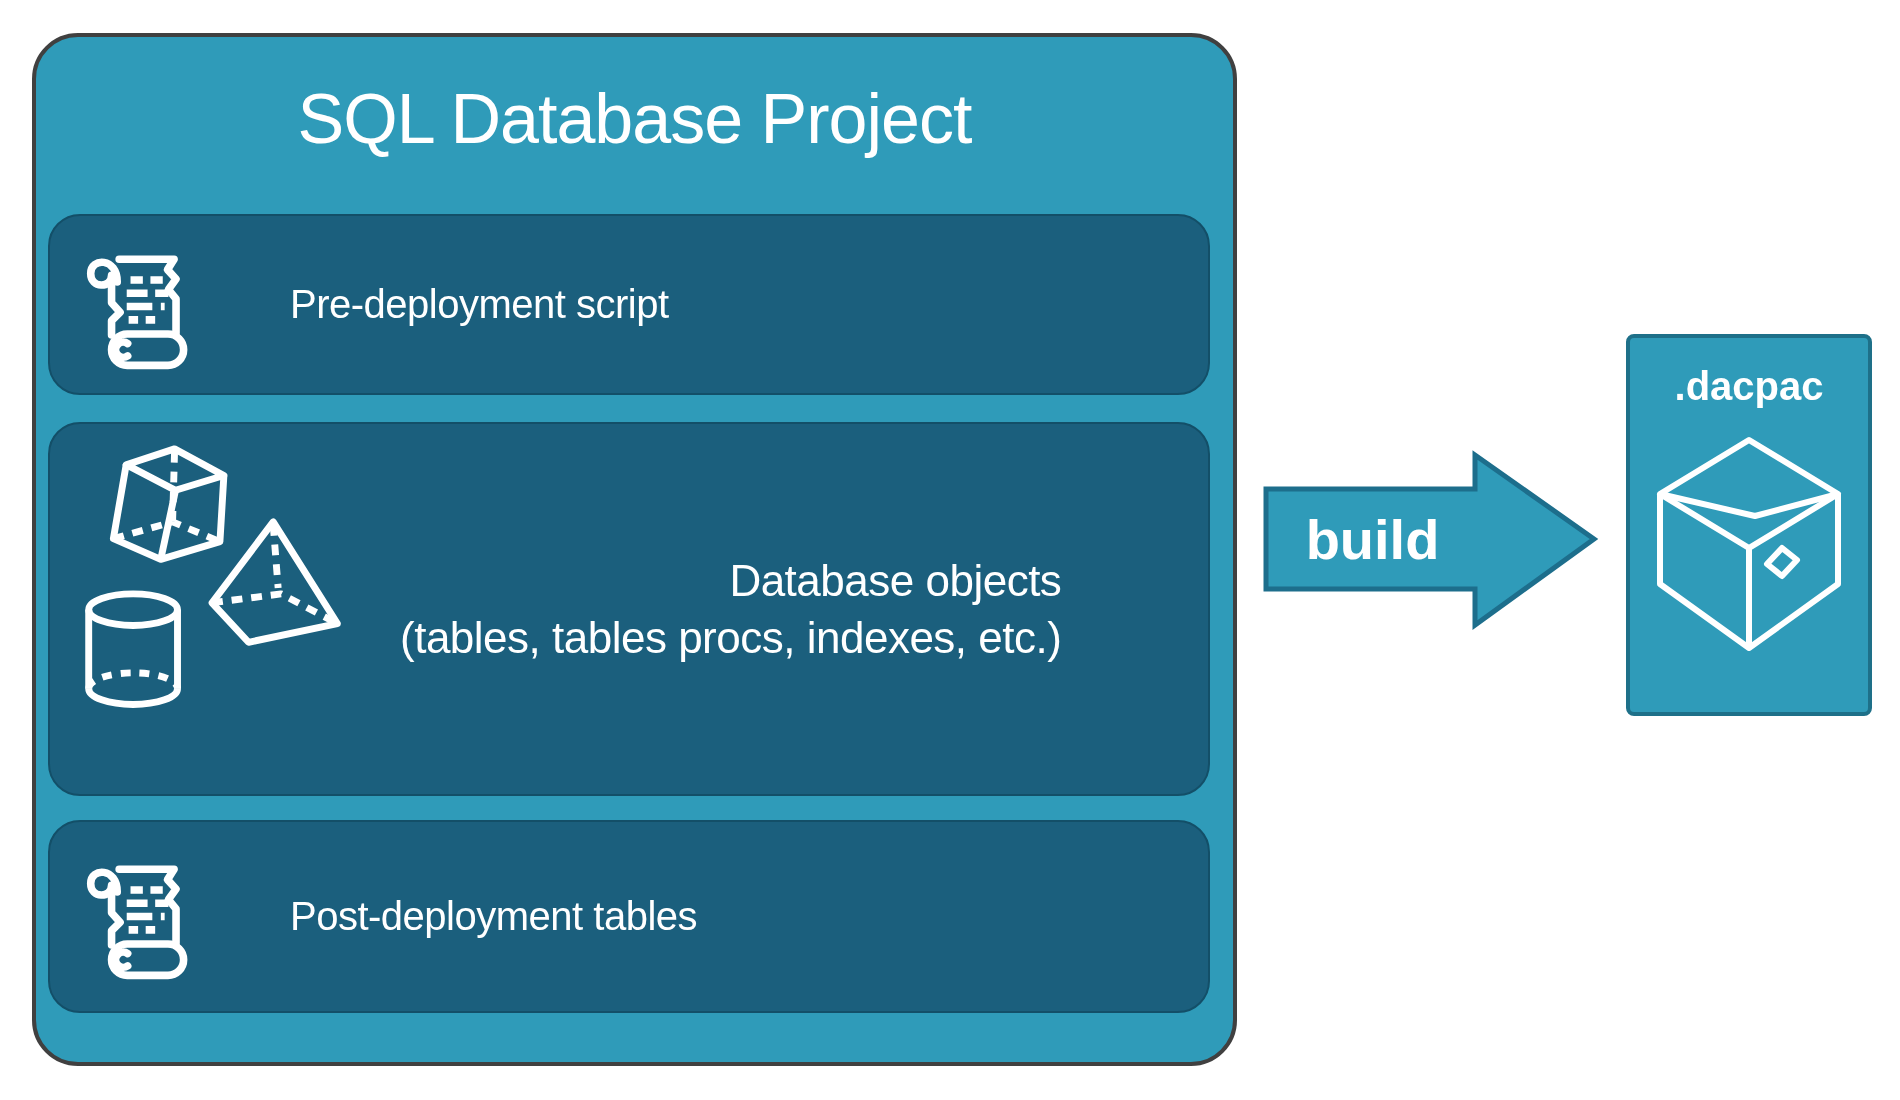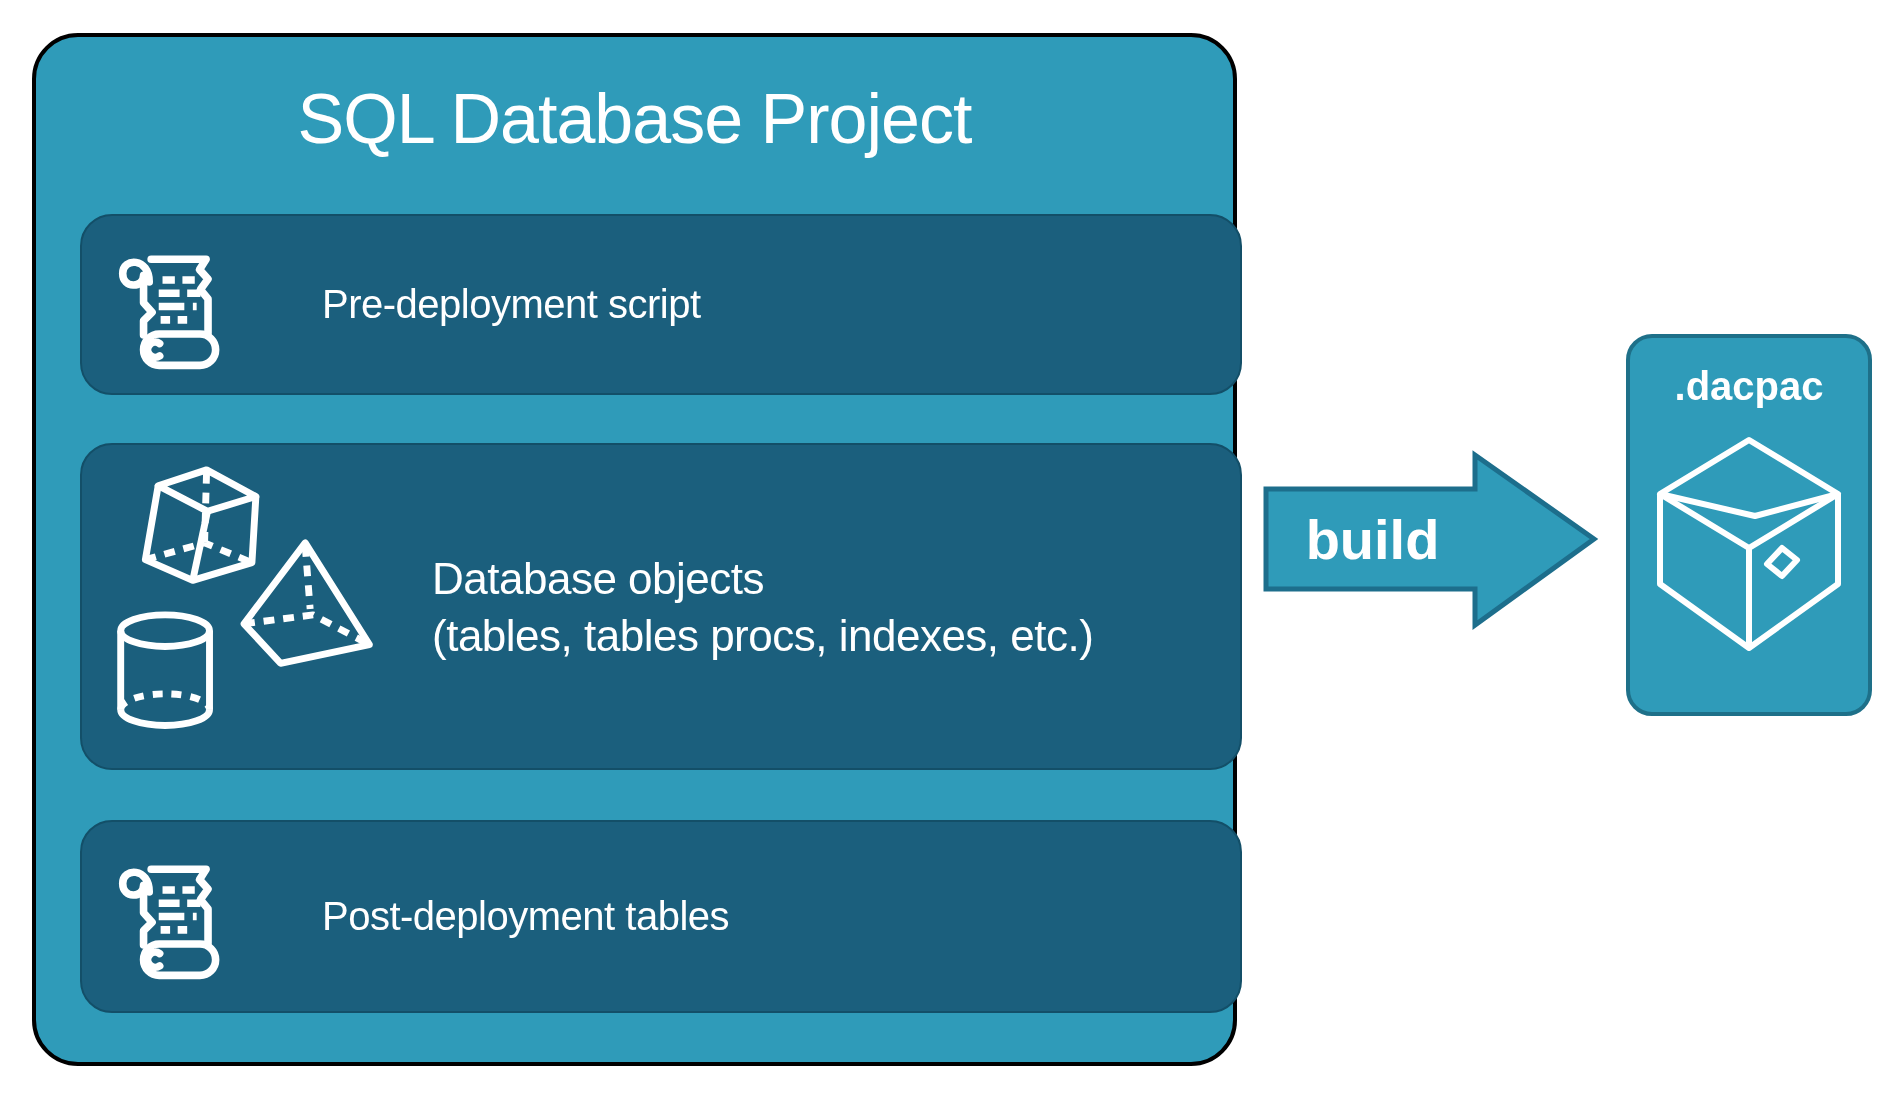--- a/index.html
+++ b/index.html
@@ -4,52 +4,52 @@
 <style>
   html,body{margin:0;padding:0;background:#ffffff;}
   *{box-sizing:border-box;}
   .canvas{
     position:relative;width:1900px;height:1100px;background:#ffffff;overflow:hidden;
     font-family:"Liberation Sans", sans-serif;color:#ffffff;
   }
   
   .project-box{
     position:absolute;left:32px;top:33px;width:1205px;height:1033px;
-    background:#2F9BB9;border:4px solid #000000;border-radius:46px;
+    background:#2F9BB9;border:4px solid #404040;border-radius:46px;
   }
   .project-title{
     position:absolute;left:0;top:44px;width:100%;text-align:center;
     font-size:70px;line-height:1.1;font-weight:400;letter-spacing:-1px;color:#ffffff;
   }
   .panel{
     position:absolute;left:12px;width:1162px;
-    background:#1B5F7D;border:2px solid #134F68;border-radius:32px;margin-left:32px;
+    background:#1B5F7D;border:2px solid #134F68;border-radius:32px;
   }
   .panel-pre{top:177px;height:181px;}
-  .panel-objects{top:406px;height:327px;}
+  .panel-objects{top:385px;height:374px;text-align:right;}
   .panel-post{top:783px;height:193px;}
   .panel-label{
     position:absolute;top:0;height:100%;display:flex;flex-direction:column;justify-content:center;
     font-size:40px;letter-spacing:-0.5px;line-height:57px;color:#ffffff;white-space:nowrap;
   }
   .panel-pre .panel-label, .panel-post .panel-label{left:240px;}
   .panel-objects .panel-label{left:350px;font-size:44px;}
   .icon-scroll{position:absolute;left:30px;top:28px;}
   .icon-shapes{position:absolute;left:30px;top:16px;}
   
   .build-arrow-svg{position:absolute;left:1262px;top:449px;}
   .build-label{
     position:absolute;left:1268px;top:489px;width:209px;height:100px;
     display:flex;align-items:center;justify-content:center;
     font-size:56px;font-weight:700;color:#ffffff;
   }
   
   .dacpac-box{
     position:absolute;left:1626px;top:334px;width:246px;height:382px;
-    background:#2F9BB9;border:4px solid #1E7089;border-radius:26px;text-decoration:underline;
+    background:#2F9BB9;border:4px solid #1E7089;border-radius:8px;text-decoration:underline;
   }
   .dacpac-label{
     position:absolute;left:0;top:26px;width:100%;text-align:center;
     font-size:40px;font-weight:700;color:#ffffff;
   }
   .icon-package{position:absolute;left:24px;top:96px;}
 </style>
 </head>
 <body>
 

